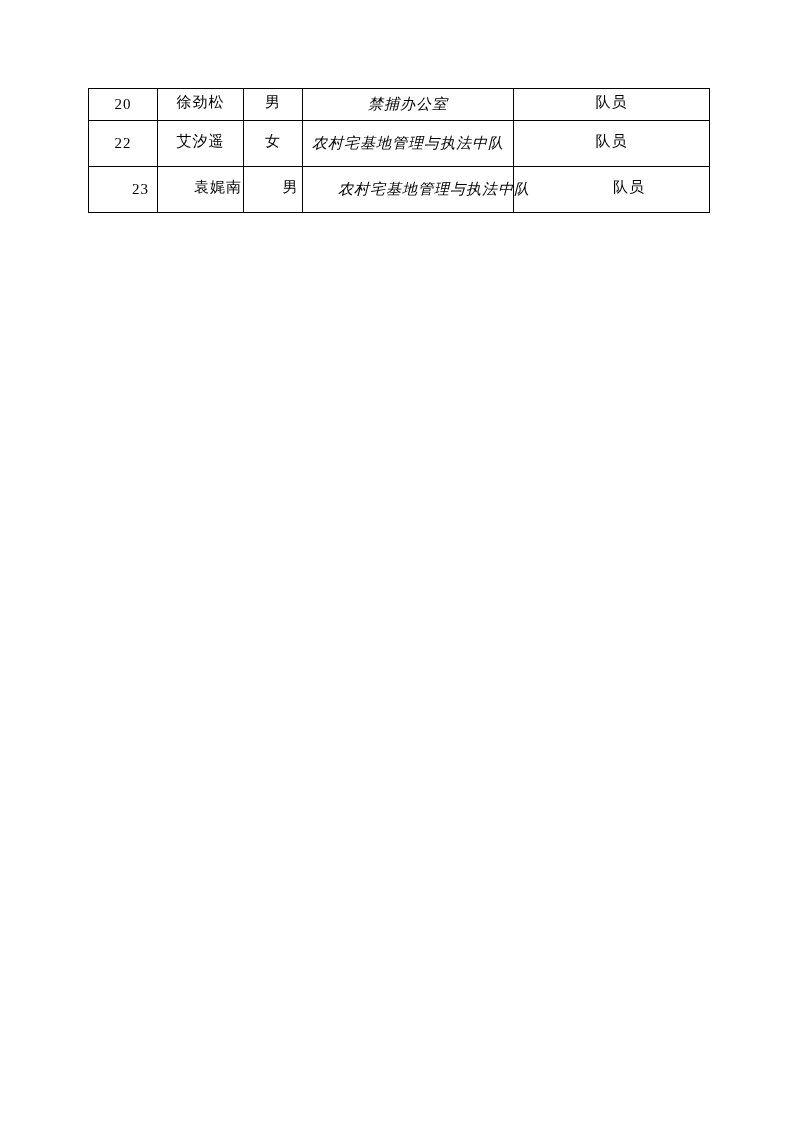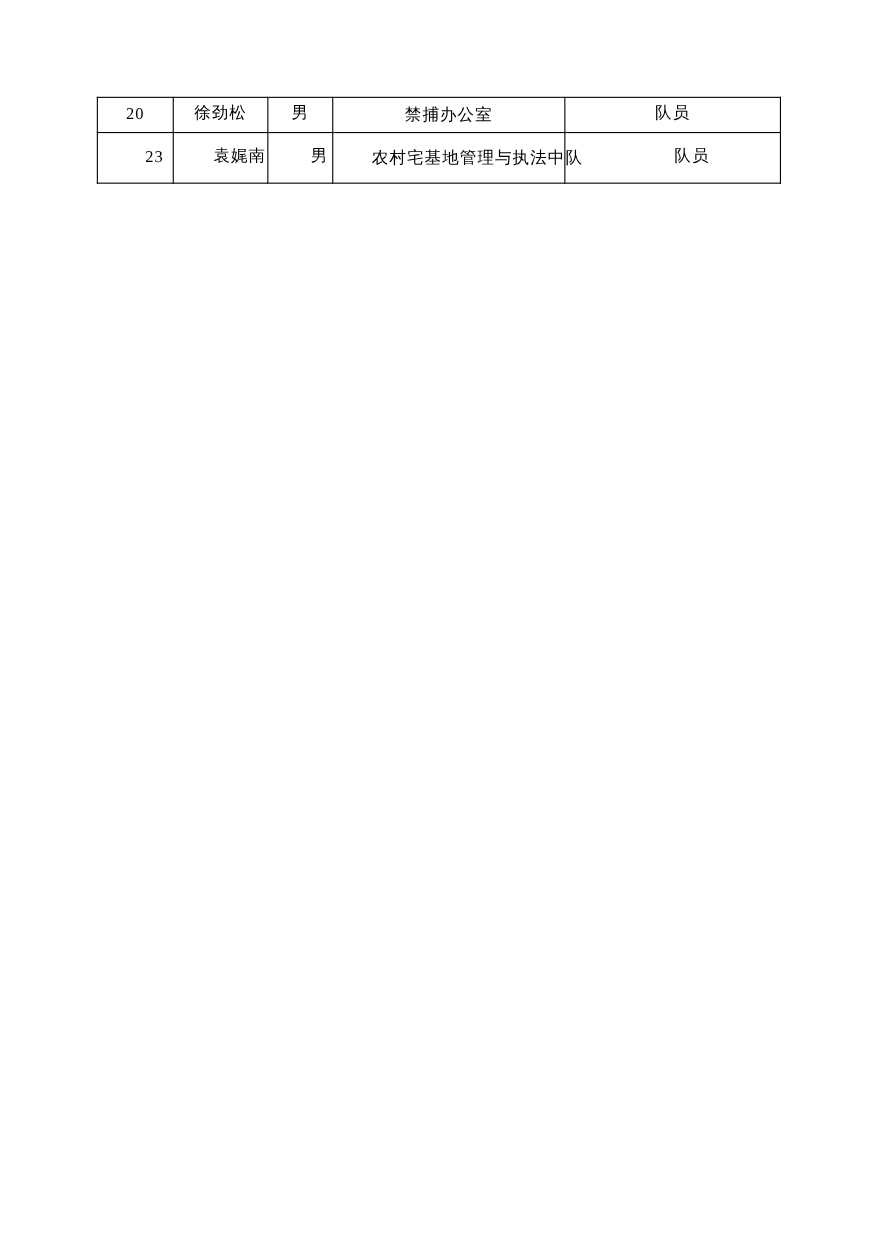--- a/index.html
+++ b/index.html
@@ -40,21 +40,21 @@
     height: 44px;
     letter-spacing: 1px;
   }
   .doc-table tr.r0 td { height: 31px; }
   .doc-table tr.r1 td { height: 44px; }
   .doc-table tr.r2 td { height: 45px; }
   .doc-table tr.r3 td { height: 45px; padding-left: 35px; }
   .col-index { width: 68px; }
   .col-name  { width: 85px; }
   .col-sex   { width: 58px; }
-  .col-dept  { width: 210px; }
+  .col-dept  { width: 210px; font-style: italic; }
   .col-role  { width: 195px; }
   .cell-index {
     font-family: "Liberation Serif", "DejaVu Serif", serif;
     font-size: 15px;
     letter-spacing: 1px;
   }
   .cell-cn {
     font-family: Liberation Mono, monospace;
     font-size: 15px;
     letter-spacing: 0.5px;
@@ -72,20 +72,27 @@
 <div class="page">
   <table class="doc-table">
     <tbody>
       <tr class="r0">
         <td class="col-index cell-index">20</td>
         <td class="col-name cell-cn">徐劲松</td>
         <td class="col-sex cell-cn">男</td>
         <td class="col-dept cell-dept">禁捕办公室</td>
         <td class="col-role cell-cn">队员</td>
       </tr>
+      <tr class="r2">
+        <td class="col-index cell-index">22</td>
+        <td class="col-name cell-cn">艾汐遥</td>
+        <td class="col-sex cell-cn">女</td>
+        <td class="col-dept cell-dept">农村宅基地管理与执法中队</td>
+        <td class="col-role cell-cn">队员</td>
+      </tr>
       <tr class="r3">
         <td class="col-index cell-index">23</td>
         <td class="col-name cell-cn">袁娓南</td>
         <td class="col-sex cell-cn">男</td>
         <td class="col-dept cell-dept">农村宅基地管理与执法中队</td>
         <td class="col-role cell-cn">队员</td>
       </tr>
     </tbody>
   </table>
 </div>

